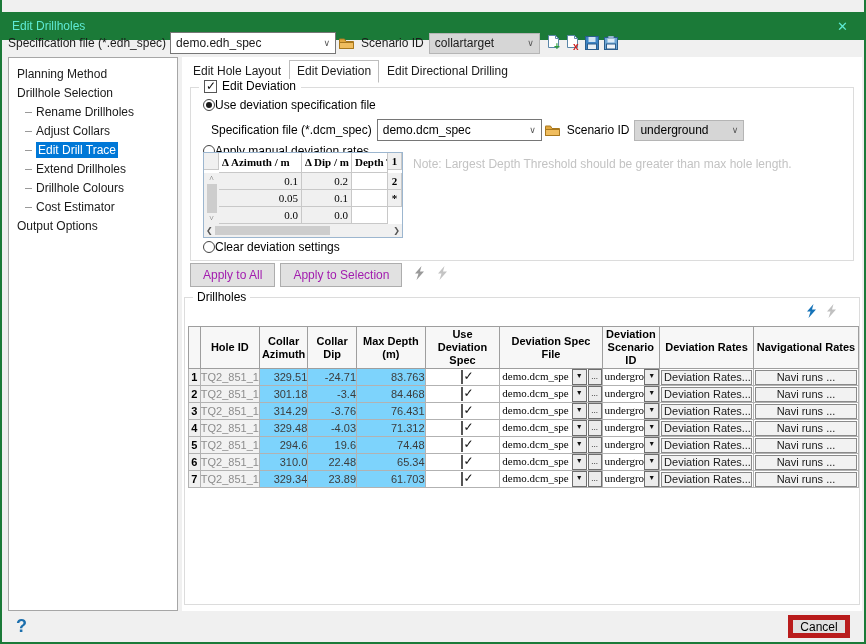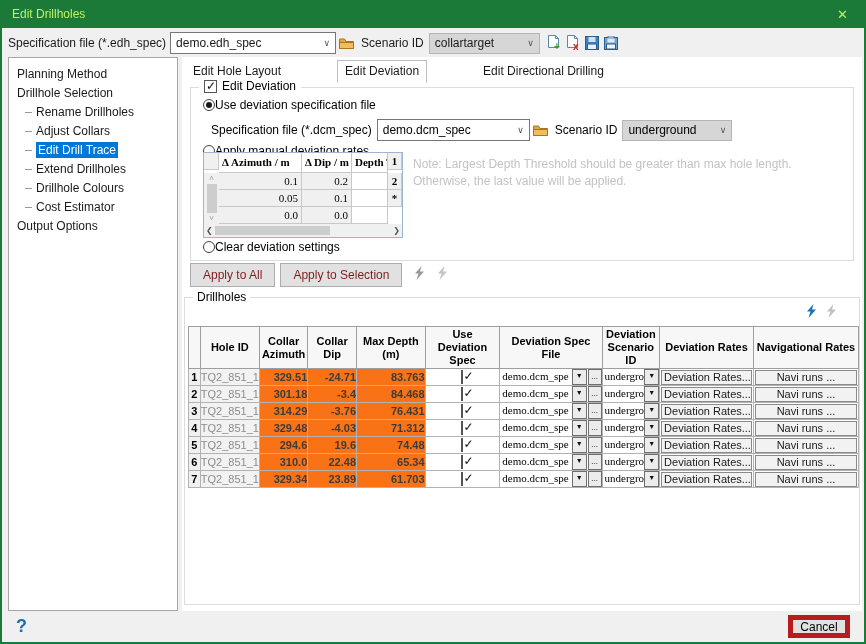--- a/index.html
+++ b/index.html
@@ -3,43 +3,43 @@
 <meta charset="utf-8">
 <style>
   * { box-sizing: border-box; margin: 0; padding: 0; }
   body { font-family: "Liberation Sans", sans-serif; background: #888; }
   .dialog {
     position: relative; width: 866px; height: 644px; background: #f0f0f0;
     border-left: 2px solid #1b7a38; border-right: 2px solid #1b7a38; border-bottom: 2px solid #1b7a38;
     overflow: hidden;
   }
   .titlebar {
-    position: absolute; top: 0; left: -2px; right: -2px; height: 28px; background: #1b7a38;
-    color: #bef264; display: flex; align-items: center; padding: 0 12px; font-size: 12px;
+    position: absolute; top: 12px; left: -2px; right: -2px; height: 28px; background: #1b7a38;
+    color: #5eead4; display: flex; align-items: center; padding: 0 12px; font-size: 12px;
   }
   .close-btn { margin-left: auto; font-size: 13px; cursor: default; padding: 2px 6px; }
 
   
   .toprow { position: absolute; top: 31px; left: 6px; height: 24px; display: flex; align-items: center; font-size: 12px; color: #1a1a1a; }
   .lbl { white-space: nowrap; }
   .combo { height: 22px; background: #fff; border: 1px solid #767676; display: flex; align-items: center; padding: 0 5px; font-size: 12px; }
   .combo .chev { margin-left: auto; color: #555; font-size: 9px; }
   .combo.gray { background: #d6d6d6; border: 1px solid #b5b5b5; height: 21px; }
   .iconbtn { width: 17px; height: 18px; display: flex; align-items: center; justify-content: center; margin-left: 2px; }
 
   
   .sidebar { position: absolute; left: 6px; top: 57px; width: 170px; height: 554px; background: #fff; border: 1px solid #a6a6a6; padding-top: 7px; font-size: 12px; overflow: hidden; }
   .tree-item { height: 19px; line-height: 19px; padding-left: 8px; white-space: nowrap; color: #1a1a1a; }
   .tree-item.lvl1 { padding-left: 16px; }
   .tree-item.lvl1 .dash { display: inline-block; width: 7px; height: 1px; background: #999; vertical-align: middle; margin-right: 4px; }
   .tree-item .tlabel.selected { background: #0078d7; color: #fff; padding: 1px 2px; }
 
   
   .content { position: absolute; left: 180px; top: 57px; width: 680px; height: 554px; background: #fff; }
-  .tabs { position: absolute; top: 3px; left: 3px; display: flex; font-size: 12px; align-items: flex-end; gap: 48px; }
+  .tabs { position: absolute; top: 3px; left: 3px; display: flex; font-size: 12px; align-items: flex-end; }
   .tab { padding: 3px 7px 4px 7px; border: 1px solid transparent; color: #1a1a1a; }
   .tab.active { border: 1px solid #bdbdbd; border-bottom: 1px solid #fff; background: #fff; }
 
   .devgroup { position: absolute; left: 8px; top: 30px; width: 664px; height: 174px; border: 1px solid #dcdcdc; }
   .legend { position: absolute; top: -9px; left: 8px; background: #fff; padding: 0 5px; display: flex; align-items: center; gap: 5px; font-size: 12px; }
   .cbx { width: 13px; height: 13px; border: 1px solid #555; background: #fff; position: relative; flex: none; }
   .cbx.on::after { content: "\2713"; position: absolute; top: -2px; left: 1px; font-size: 12px; color: #111; }
   .radio-row { position: absolute; display: flex; align-items: center; font-size: 12px; }
   .radio { width: 12px; height: 12px; border: 1px solid #444; border-radius: 50%; position: relative; flex: none; background: #fff; }
   .radio.on::after { content: ""; position: absolute; top: 2px; left: 2px; width: 6px; height: 6px; border-radius: 50%; background: #1a1a1a; }
@@ -53,34 +53,34 @@
   .rt-rowhdr { font-weight: bold; text-align: center; background: #f0f0f0; }
   .rt-val { text-align: right; padding-right: 3px; background: #f0f0f0; }
   .rt-empty { background: #fff; }
   .rt-vscroll { grid-row: 2 / span 3; display: flex; flex-direction: column; background: #f0f0f0; align-items: center; font-size: 8px; color: #555; justify-content: space-between; padding: 1px 0; }
   .rt-vthumb { width: 10px; flex: 1; background: #cdcdcd; margin: 1px 0; }
   .rt-hscroll { display: flex; align-items: center; height: 13px; background: #f0f0f0; font-size: 8px; color: #555; padding: 0 2px; gap: 2px; }
   .rt-hthumb { height: 9px; width: 115px; background: #cdcdcd; }
   .note { position: absolute; left: 222px; top: 68px; width: 434px; font-size: 12px; color: #c3c3c3; line-height: 17px; }
 
   .applyrow { position: absolute; top: 206px; left: 8px; display: flex; gap: 5px; align-items: center; }
-  .btn { height: 24px; padding: 0 12px; background: #e1e1e1; border: 1px solid #adadad; font-size: 12px; font-family: "Liberation Sans", sans-serif; color: #7f1d1d; }
+  .btn { height: 24px; padding: 0 12px; background: #e1e1e1; border: 1px solid #adadad; font-size: 12px; font-family: "Liberation Sans", sans-serif; color: #a21caf; }
   .bolt { margin-left: 6px; }
 
   
   .dhgroup { position: absolute; left: 2px; top: 240px; width: 676px; height: 308px; border: 1px solid #dcdcdc; }
   .dh-legend { position: absolute; top: -8px; left: 8px; background: #fff; padding: 0 4px; font-size: 12px; }
   .dh-icons { position: absolute; top: 6px; right: 22px; display: flex; gap: 8px; }
 
   table.dh { position: absolute; left: 3px; top: 28px; border-collapse: collapse; table-layout: fixed; font-size: 11px; }
   table.dh th { font-weight: bold; text-align: center; background: #f7f7f7; border: 1px solid #9e9e9e; padding: 1px 2px; height: 30px; line-height: 13px; overflow: hidden; }
   table.dh td { border: 1px solid #b2b2b2; height: 17px; padding: 0; overflow: hidden; white-space: nowrap; }
   td.c-num { font-weight: bold; text-align: center; background: #f0f0f0; }
   td.c-id { color: #8c8c8c; background: #f2f2f2; padding-left: 2px; }
-  td.c-r { text-align: right; background: #f97316; padding-right: 3px; color: #3c3c3c; font-weight: bold; }
+  td.c-r { text-align: right; background: #7dd3fc; padding-right: 3px; color: #3c3c3c; }
   td.c-cb { background: #fff; text-align: center; }
   td.c-cb .cbx { margin: 1px auto 0 auto; }
   td.c-flex { background: #fff; }
   .cellflex { display: flex; align-items: stretch; height: 16px; font-family: Liberation Serif, serif; }
   .celltext { flex: 1; padding: 1px 0 0 2px; overflow: hidden; }
   .minibtn { flex: none; width: 15px; border: 1px solid #6e6e6e; background: #ececec; font-size: 7px; line-height: 13px; text-align: center; color: #111; }
   .minibtn.dots { font-size: 9px; width: 14px; margin-left: 1px; }
   .cellbtn { display: block; width: calc(100% - 2px); height: 15px; margin: 0 auto; border: 1px solid #8a8a8a; background: #f2f2f2; font-size: 11px; font-family: "Liberation Sans", sans-serif; line-height: 12px; padding: 0 2px; color: #1a1a1a; overflow: hidden; white-space: nowrap; }
   .cellbtn.left { text-align: left; }
 
@@ -172,21 +172,21 @@
         <span>Edit Deviation</span>
       </div>
 
       <div class="radio-row" style="top:10px;left:12px;">
         <span class="radio on"></span>
         <span>Use deviation specification file</span>
       </div>
 
       <div class="specrow" style="top:31px;left:20px;">
         <span class="lbl">Specification file (*.dcm_spec)</span>
-        <div class="combo" style="width:153px;margin-left:5px;">
+        <div class="combo" style="width:165px;margin-left:5px;">
           <span>demo.dcm_spec</span>
           <span class="chev">∨</span>
         </div>
         <span class="iconbtn">
           <svg width="15" height="13" viewBox="0 0 15 13">
               <path d="M0.5 2.5 L0.5 11.5 L14.5 11.5 L14.5 4.5 L7 4.5 L5.5 2 L0.5 2 Z" fill="#e3a83e" stroke="#a8771c"></path>
               <path d="M0.5 5.5 L14.5 5.5 L14.5 11.5 L0.5 11.5 Z" fill="#f0bd5e" stroke="#a8771c"></path>
             </svg>
         </span>
         <span class="lbl" style="margin-left:6px;">Scenario ID</span>
@@ -227,21 +227,20 @@
           </div>
         <div class="rt-hscroll">
           <span>❮</span>
           <span class="rt-hthumb"></span>
           <span style="margin-left:auto;">❯</span>
         </div>
       </div>
 
       <div class="note">
         <div>Note: Largest Depth Threshold should be greater than max hole length.</div>
-        <div>Otherwise, the last value will be applied.</div>
       </div>
 
       <div class="radio-row" style="top:152px;left:12px;">
         <span class="radio"></span>
         <span>Clear deviation settings</span>
       </div>
     </div>
 
     <div class="applyrow">
       <button class="btn">Apply to All</button>

